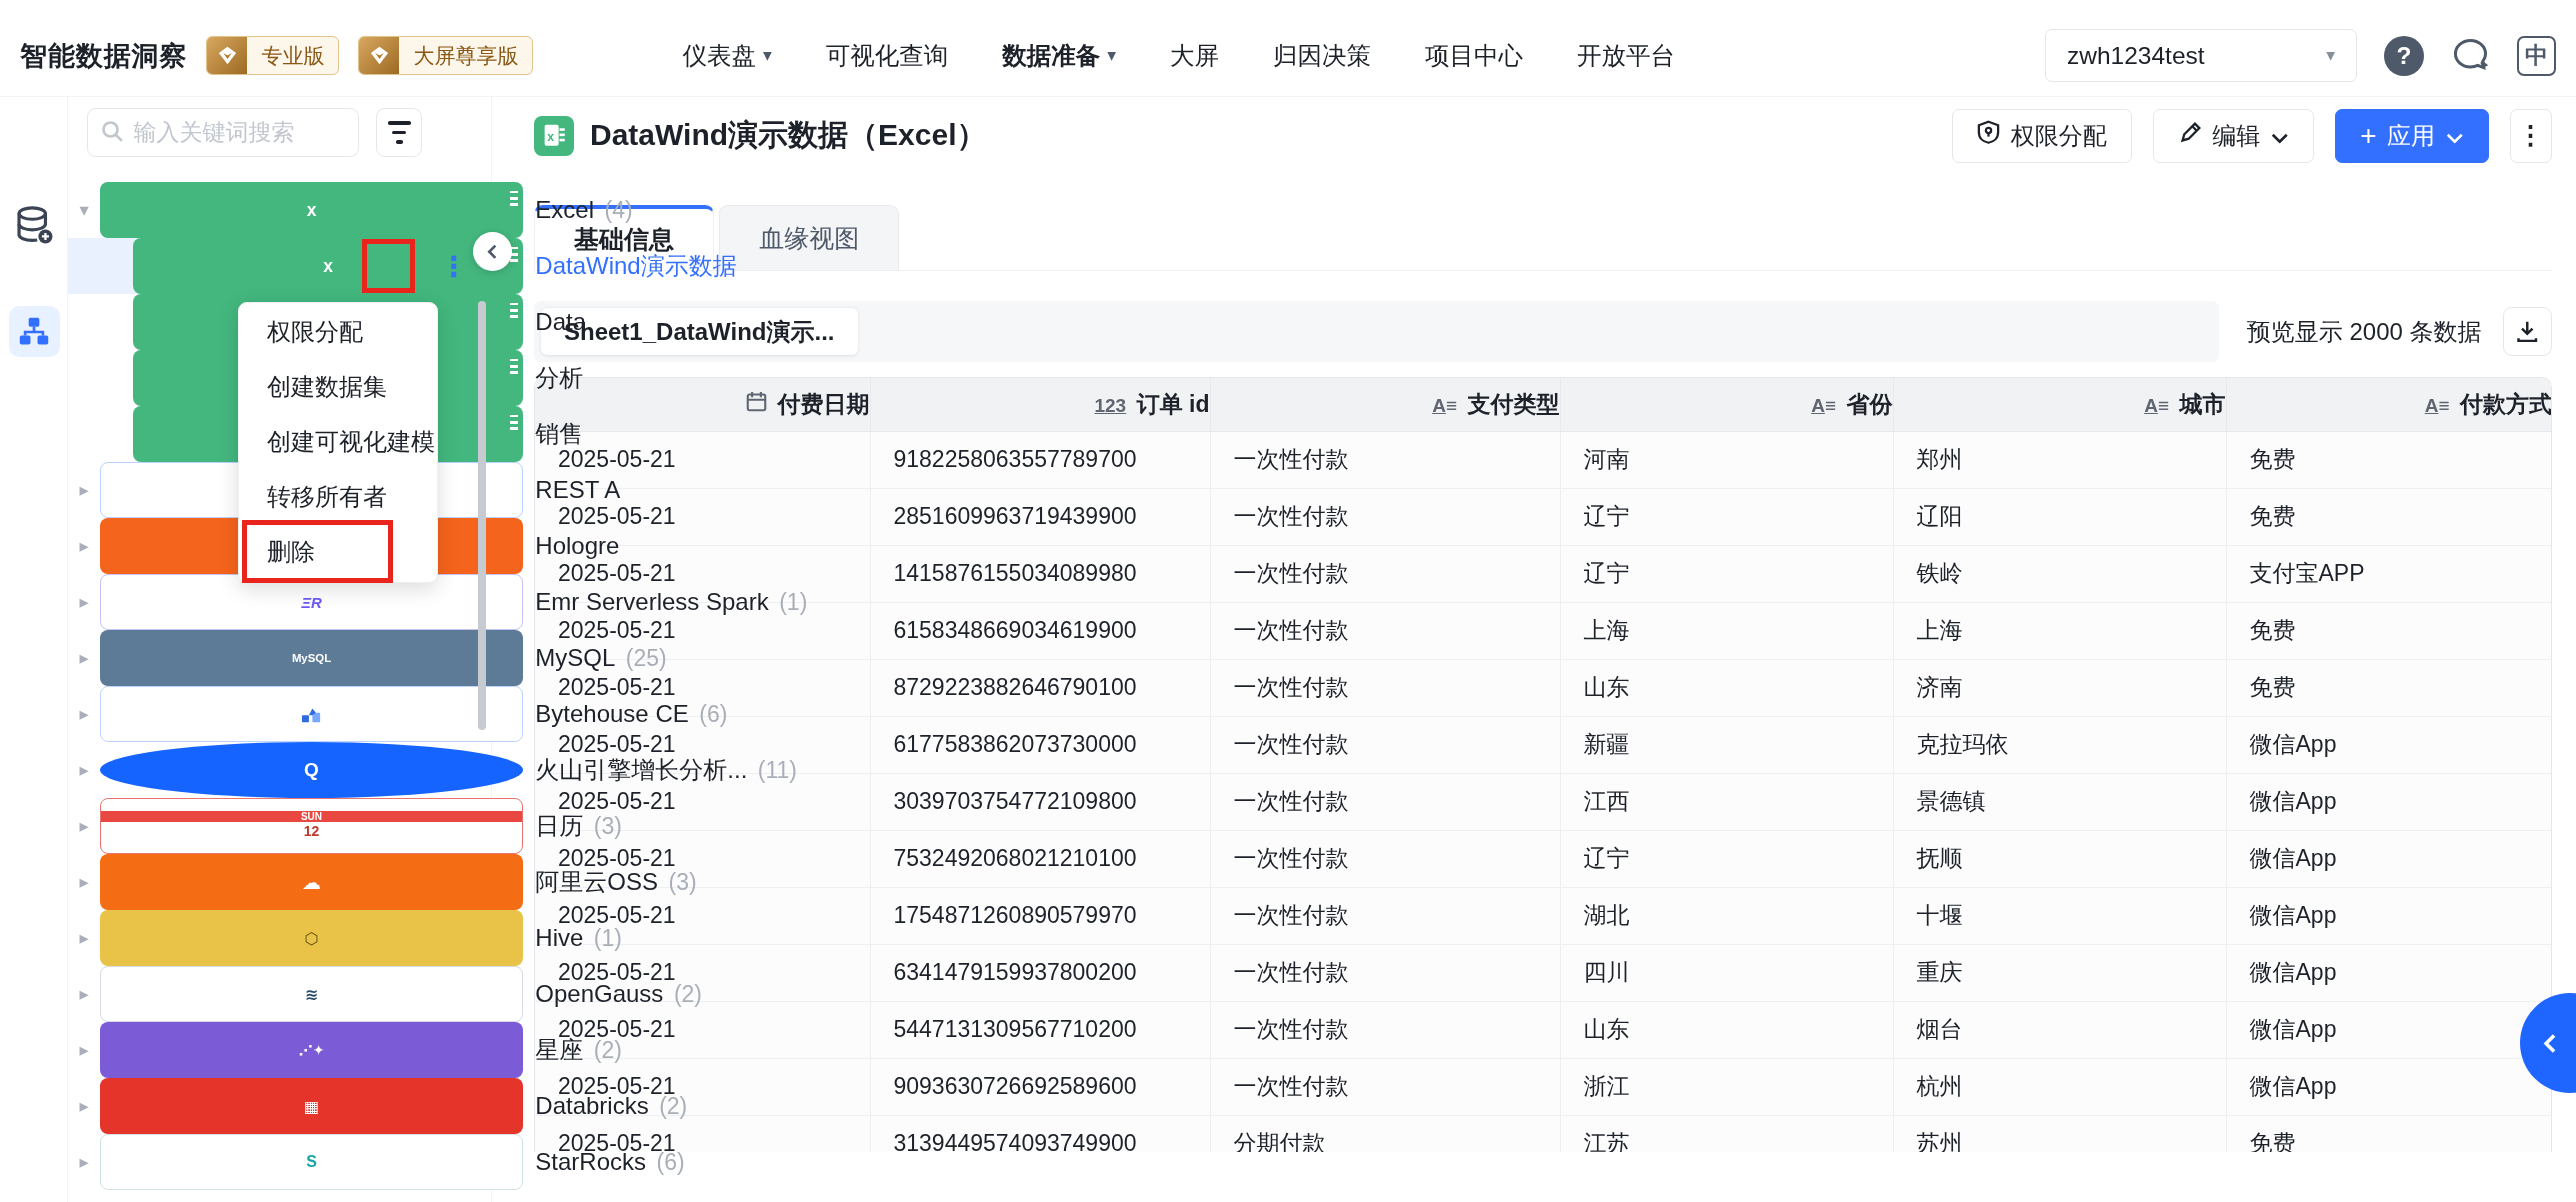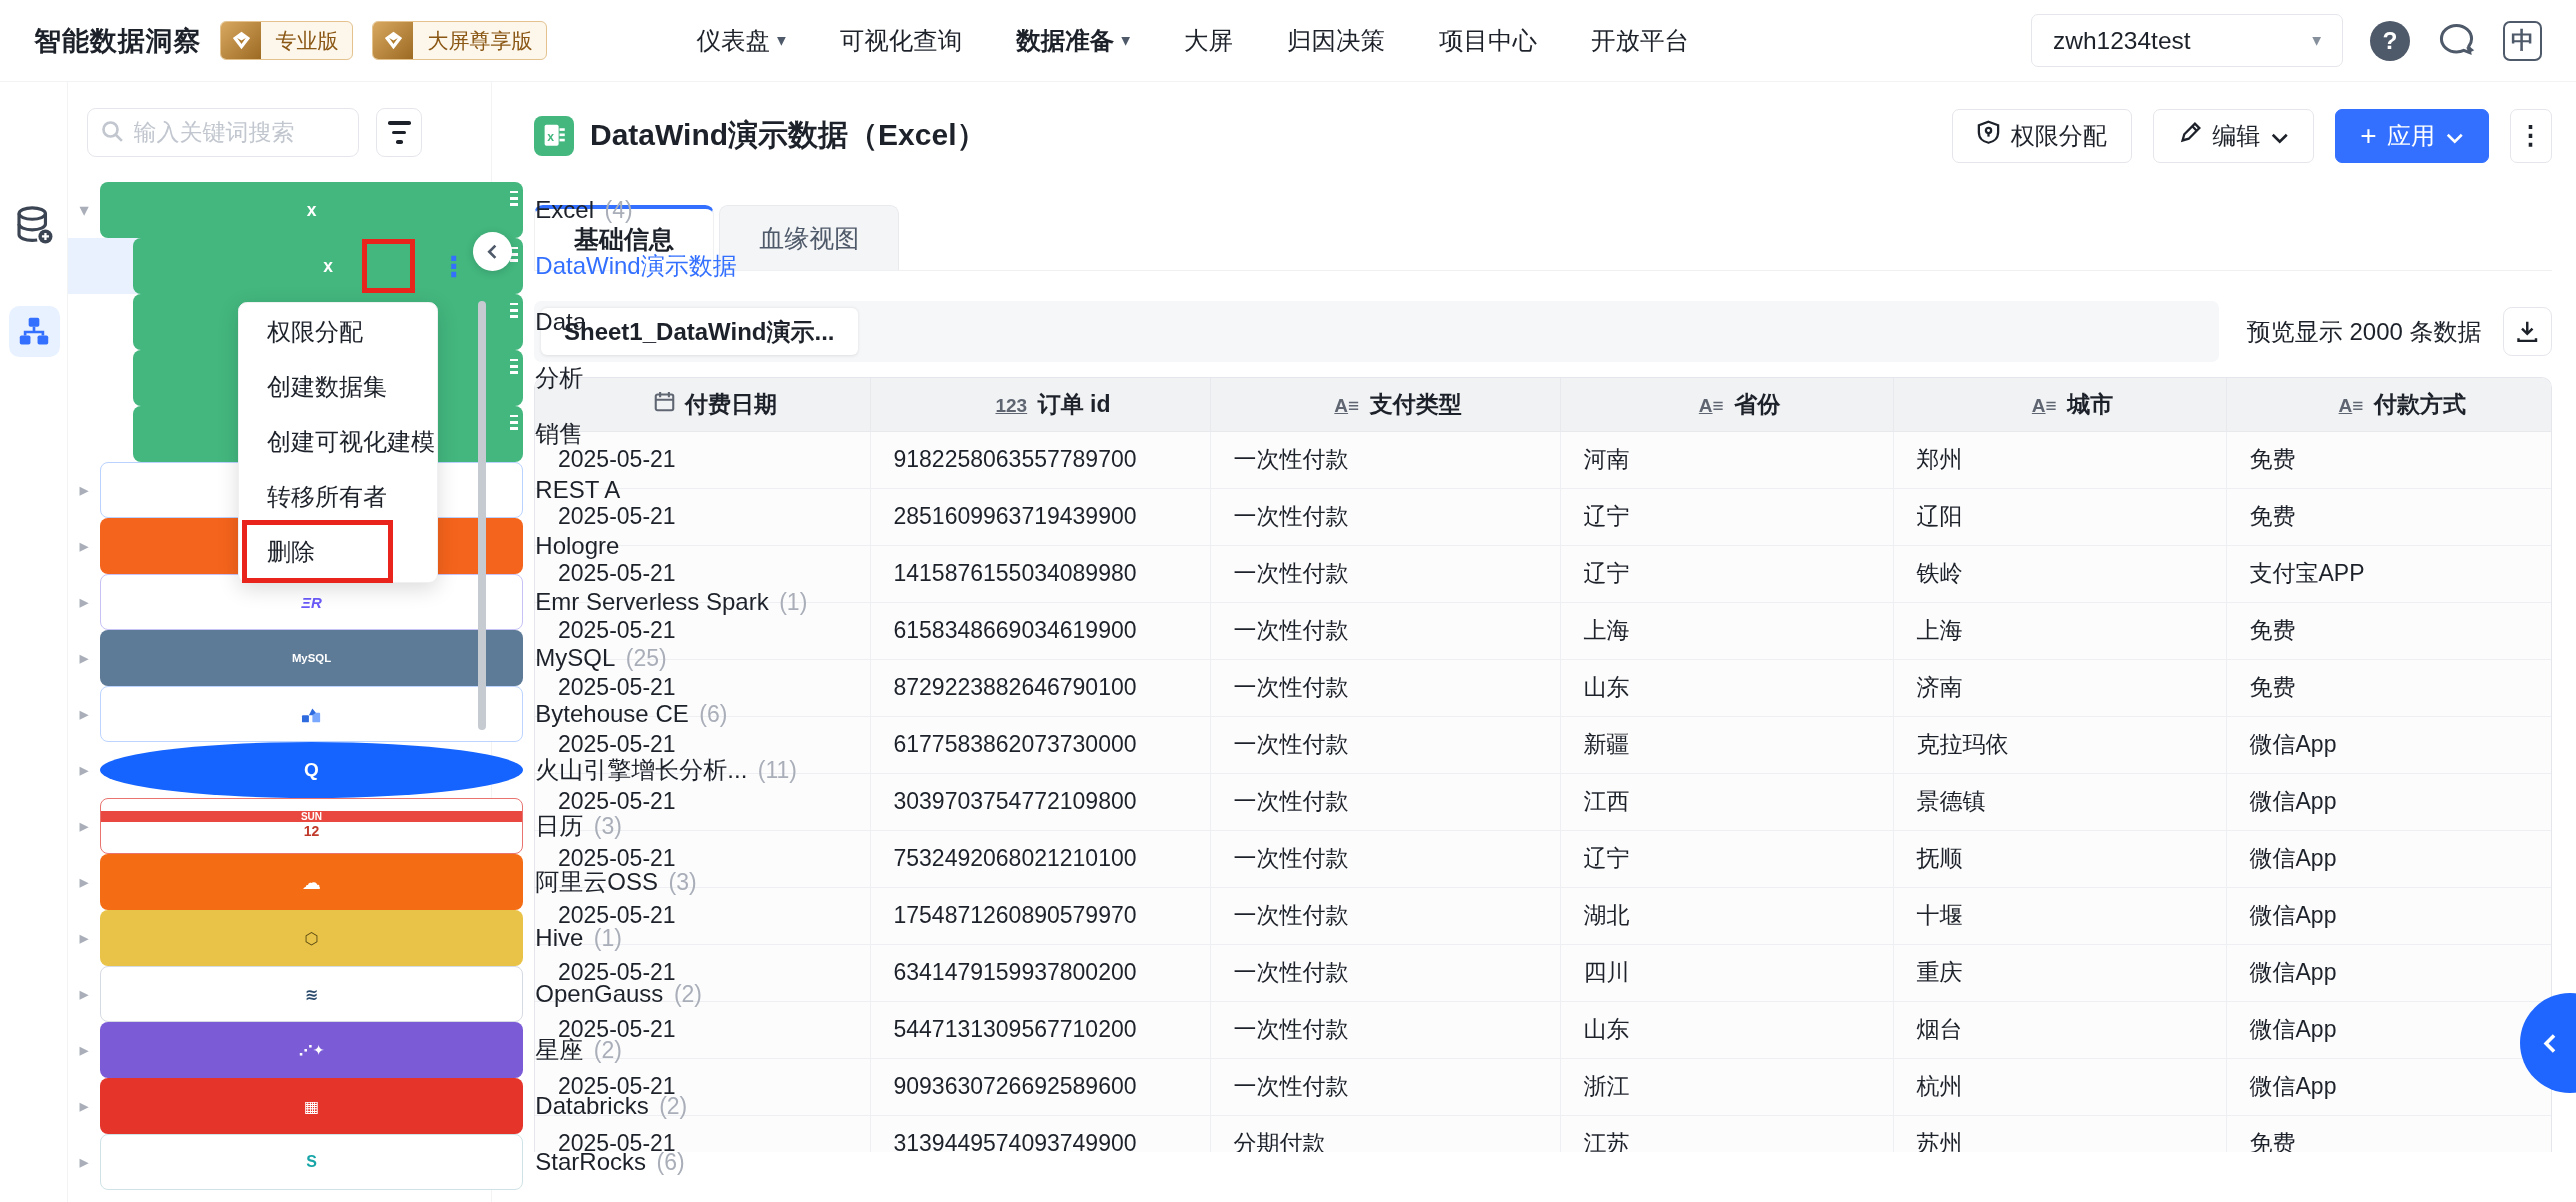--- a/index.html
+++ b/index.html
@@ -1,19 +1,19 @@
 <!DOCTYPE html>
 <html style="font-size:14px"><head>
 <meta charset="utf-8">
 <style>
   * { margin:0; padding:0; box-sizing:border-box; }
   html,body { width:2576px; height:1202px; overflow:hidden; background:#fff;
     font-family:"Liberation Sans","DejaVu Sans",sans-serif; color:#1d2129; }
-  .topbar { position:absolute; left:0; top:0; width:2576px; height:82px; background:#fff;
-    border-bottom:1.8px solid #f2f3f5; display:flex; align-items:center; padding:0 34px; z-index:20; }
+  .topbar { position:absolute; left:0; top:15px; width:2576px; height:82px; background:#fff;
+    border-bottom:1.8px solid #f2f3f5; display:flex; align-items:center; padding:0 20px; z-index:20; }
   .app-name { font-size:27px; font-weight:700; letter-spacing:0.9px; }
   .badge { display:flex; align-items:stretch; height:39px; border:1.8px solid #e3c globalization; border:1.8px solid #e3c28e; border-radius:6.1px; overflow:hidden; margin-left:19px; background:#fdf6ea; }
   .badge-icon { width:40px; display:flex; align-items:center; justify-content:center;
     background:linear-gradient(135deg,#d9a860,#9c6a22); }
   .badge-label { display:flex; align-items:center; padding:0 14px; font-size:21px; color:#8a5715; }
   .nav { display:flex; align-items:center; gap:54px; margin-left:149px; }
   .nav-item { font-size:24.5px; color:#1d2129; display:flex; align-items:center; gap:7px; cursor:pointer; white-space:nowrap; }
   .nav-item.active { font-weight:700; }
   .nav-caret { font-size:17.5px; color:#4e5969; }
   .top-right { margin-left:auto; display:flex; align-items:center; gap:27px; }
@@ -90,21 +90,21 @@
   .sheet-strip { flex:1; height:61px; background:#f6f7f9; border-radius:7px; display:flex; align-items:center; padding:7px; }
   .sheet-chip { height:47px; background:#fff; border-radius:6.1px; box-shadow:0 0.9px 3.5px rgba(0,0,0,.10);
     display:flex; align-items:center; padding:0 23px; font-size:24px; font-weight:700; }
   .preview-group { display:flex; align-items:center; gap:21px; margin-left:28px; }
   .preview-note { font-size:24px; }
   .dl-btn { width:49px; height:49px; border:1.8px solid #e5e6eb; border-radius:8.8px; background:#fff;
     display:flex; align-items:center; justify-content:center; }
   .table-wrap { margin-top:15px; height:775px; overflow:hidden; border:1.8px solid #e5e6eb; border-bottom:none;
     border-radius:10.5px 10.5px 0 0; }
   table { border-collapse:collapse; table-layout:fixed; width:2017px; }
-  th { height:53px; background:#f1f2f4; font-size:23px; font-weight:700; text-align:center; padding-left:26px;
+  th { height:53px; background:#f1f2f4; font-size:23px; font-weight:700; text-align:right; padding-left:26px;
     border-right:1.8px solid #e7e9ec; border-bottom:1.8px solid #e7e9ec; }
   th:last-child { border-right:none; }
   th .hico { color:#5f6672; margin-right:10.5px; font-weight:700; font-size:19px; }
   td { height:57px; background:#fcfcfd; font-size:23px; padding-left:23px; border-right:1.8px solid #edeff2;
     border-bottom:1.8px solid #edeff2; white-space:nowrap; }
   td:last-child { border-right:none; }
   .fab { position:absolute; right:-44px; top:993px; width:100px; height:100px; border-radius:50%;
     background:#1e66ff; z-index:40; display:flex; align-items:center; padding-left:19px; }
 </style>
 </head>

